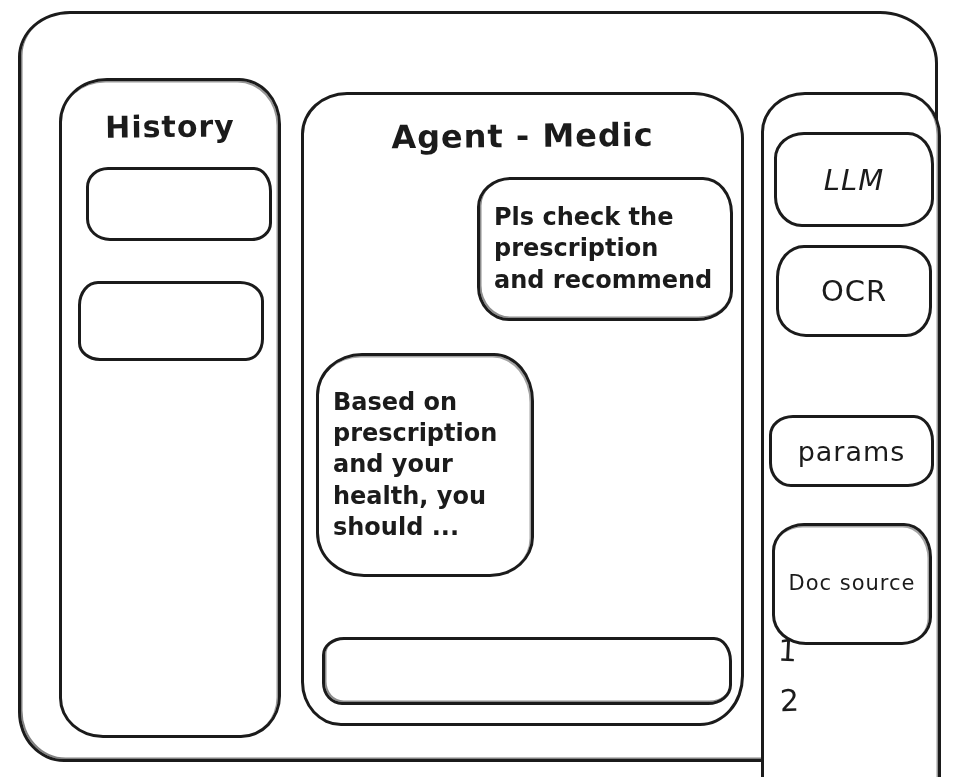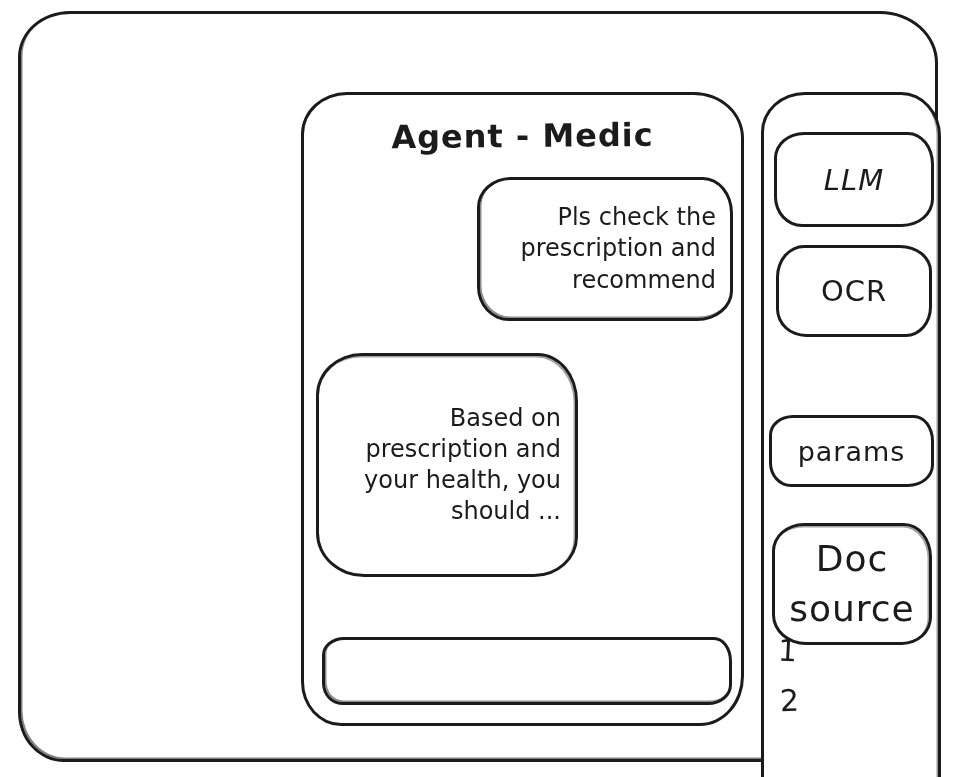--- a/index.html
+++ b/index.html
@@ -61,32 +61,33 @@
     text-align: center;
     font-size: 32px;
     font-weight: 600;
     letter-spacing: 1px;
     transform: rotate(-0.5deg);
   }
   .bubble {
     display: flex;
     align-items: center;
     justify-content: center;
-    text-align: right;
+    text-align: left;
     font-size: 24px;
     line-height: 1.3;
     padding: 20px 14px;
+    font-weight: bold;
   }
   .bubble-user {
     right: 8px; top: 82px; width: 256px; height: 144px;
     border-radius: 34px 30px 36px 32px / 30px 36px 30px 34px;
     box-shadow: inset 1.5px -1.5px 0 0 rgba(27,27,27,.5);
   }
   .bubble-assistant {
-    left: 12px; top: 258px; width: 262px; height: 224px;
+    left: 12px; top: 258px; width: 218px; height: 224px;
     border-radius: 46px 40px 44px 48px / 42px 48px 40px 44px;
     box-shadow: inset -1.5px 1.5px 0 0 rgba(27,27,27,.4);
   }
   .chat-input {
     left: 18px; top: 542px; width: 410px; height: 68px;
     border-radius: 22px 18px 24px 20px / 18px 24px 20px 22px;
     font-size: 22px;
     padding: 0 18px;
     outline: none;
     font-family: inherit;
@@ -118,39 +119,44 @@
     border-radius: 28px 32px 26px 30px / 32px 26px 30px 28px;
   }
   .tool-params {
     left: 5px; top: 320px; width: 165px; height: 72px;
     border-radius: 24px 20px 26px 22px / 20px 26px 22px 24px;
     font-size: 27px;
   }
   .tool-doc {
     left: 8px; top: 428px; width: 160px; height: 122px;
     border-radius: 32px 28px 30px 34px / 28px 34px 28px 30px;
-    font-size: 36px;
+    font-size: 21px;
     line-height: 1.4;
     box-shadow: inset -1.5px 1.5px 0 0 rgba(27,27,27,.4);
   }
   .doc-list-item {
     position: absolute;
     font-size: 30px;
     font-weight: 500;
   }
   .doc-list-item-1 { left: 14px; top: 538px; transform: rotate(3deg); }
   .doc-list-item-2 { left: 16px; top: 588px; transform: rotate(-2deg); }
 </style>
 </head>
 <body>
 
 <div class="canvas">
 
   <div class="sketch outer-frame">
 
+    <div class="sketch history-panel">
+      <div class="panel-title">History</div>
+      <div class="sketch history-item-1"></div>
+      <div class="sketch history-item-2"></div>
+    </div>
 
     <div class="sketch chat-panel">
       <div class="chat-title">Agent - Medic</div>
       <div class="sketch bubble bubble-user">Pls check the prescription and recommend</div>
       <div class="sketch bubble bubble-assistant">Based on prescription and your health, you should ...</div>
       <input class="sketch chat-input" type="text" placeholder="" style="">
     </div>
 
     <div class="sketch tools-panel">
       <div class="sketch tool-button tool-llm">LLM</div>

